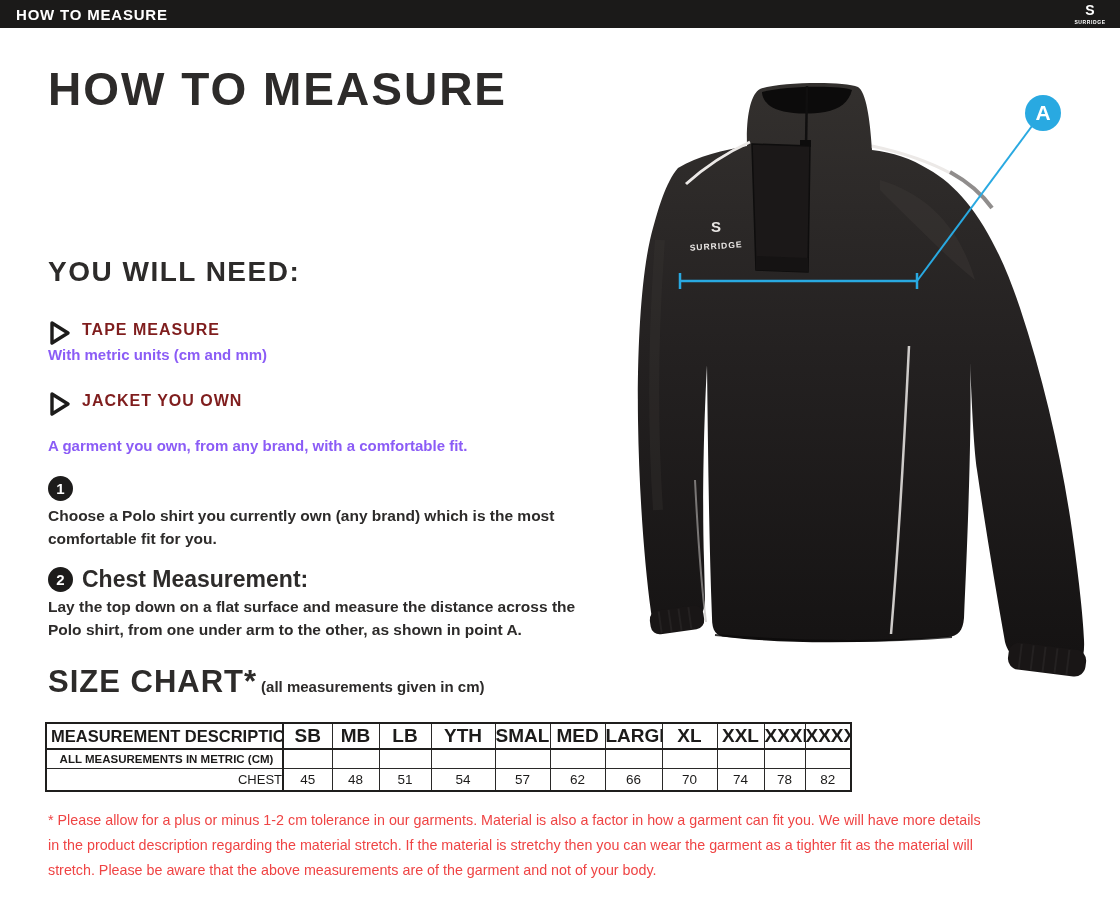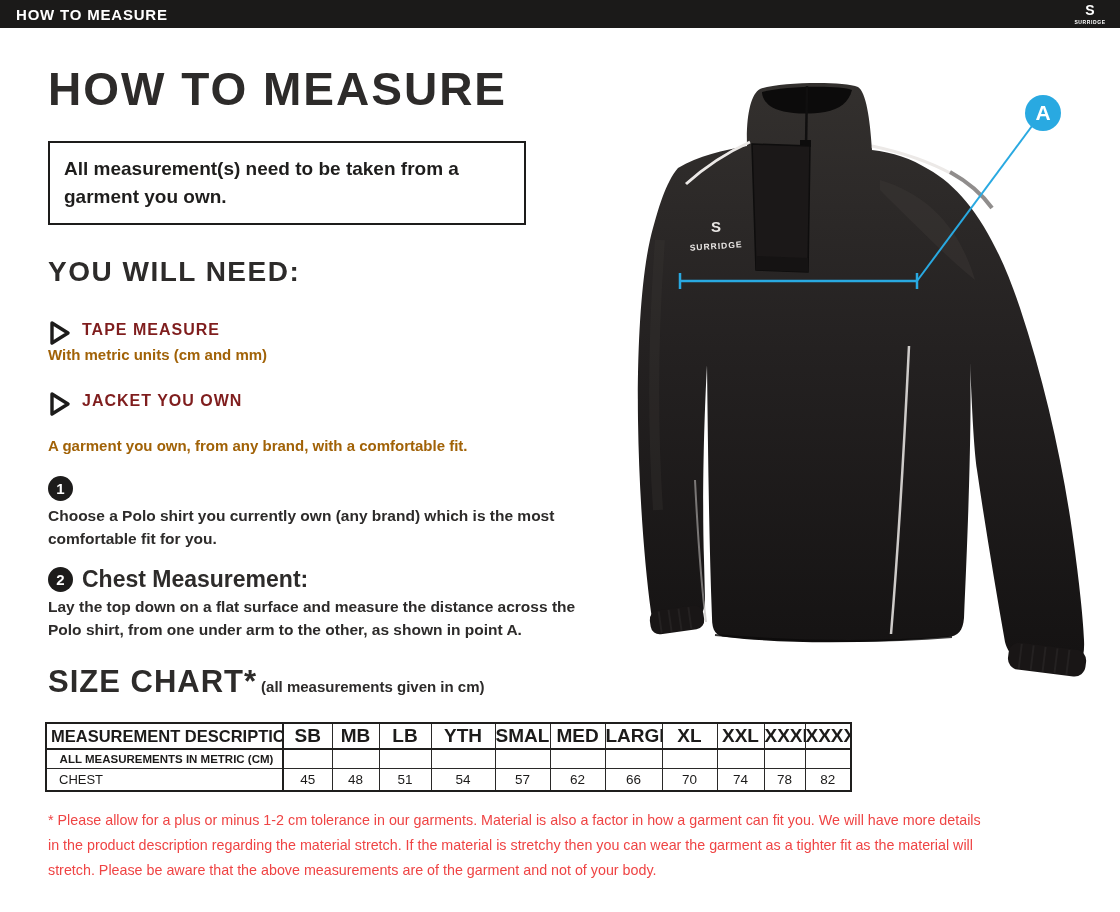--- a/index.html
+++ b/index.html
@@ -29,21 +29,21 @@
   }
   .h2 {
     position:absolute; left:48px; top:256px; font-size:28px; font-weight:800;
     letter-spacing:1.5px; color:#2d2b2a;
   }
   .need-item-label {
     position:absolute; font-size:16px; font-weight:700; letter-spacing:1px; color:#7f1d1d;
   }
   .tri-icon { position:absolute; width:24px; height:26px; }
   .need-item-desc {
-    position:absolute; left:48px; font-size:15px; font-weight:700; color:#a16207;
+    position:absolute; left:48px; font-size:15px; font-weight:700; color:#8b5cf6;
   }
   .step-head { position:absolute; left:48px; display:flex; align-items:center; gap:9px; }
   .step-num {
     width:25px; height:25px; border-radius:50%; background:#1d1c1b; color:#fff;
     font-size:15px; font-weight:700; text-align:center; line-height:25px; flex:0 0 25px;
   }
   .step-title { font-size:23px; font-weight:800; color:#2d2b2a; }
   .step-desc {
     position:absolute; left:48px; font-size:15.5px; font-weight:700; line-height:22.5px;
     color:#2d2b2a;
@@ -58,21 +58,21 @@
   }
   table.sizes th, table.sizes td {
     border:1px solid #2a2928; text-align:center; vertical-align:middle;
     font-family:"Liberation Sans", sans-serif; color:#1c1b1a; overflow:hidden; white-space:nowrap;
   }
   tr.head th { height:26px; font-size:19px; font-weight:700; border-bottom:2px solid #1f1e1d; }
   tr.head th.desc { font-size:16.5px; text-align:left; padding-left:4px; border-right:2px solid #1f1e1d; }
   tr.unit td { height:19px; font-size:11.5px; font-weight:700; }
   tr.unit td.desc { text-align:center; padding-left:4px; border-right:2px solid #1f1e1d; }
   tr.meas td { height:23px; font-size:13.5px; font-weight:400; }
-  tr.meas td.desc { text-align:left; padding-left:12px; font-size:13px; border-right:2px solid #1f1e1d; }
+  tr.meas td.desc { text-align:right; padding-left:12px; font-size:13px; border-right:2px solid #1f1e1d; }
   .footnote {
     position:absolute; left:48px; top:808px; width:935px; font-size:14.3px;
     line-height:25px; color:#ef4444; font-weight:400;
   }
   .jacket-wrap { position:absolute; left:600px; top:60px; width:520px; height:640px; }
 </style>
 </head>
 <body>
 
 <div class="stage">
@@ -82,21 +82,20 @@
     <span class="topbar-logo">
       <svg width="44" height="26" viewBox="0 0 44 26">
         <text x="22" y="14" text-anchor="middle" fill="#fff" font-size="14" font-weight="bold" font-family="Liberation Sans, sans-serif">S</text>
         <text x="22" y="23" text-anchor="middle" fill="#fff" font-size="5" font-weight="bold" letter-spacing="0.6" font-family="Liberation Sans, sans-serif">SURRIDGE</text>
       </svg>
     </span>
   </div>
 
   <div class="h1">HOW TO MEASURE</div>
 
-  <div class="notice">All measurement(s) need to be taken from a garment you own.</div>
 
   <div class="h2">YOU WILL NEED:</div>
 
   <svg class="tri-icon" style="left:48px; top:320px;" viewBox="0 0 24 26">
     <path d="M4 3 L20 13 L4 23 Z" fill="#fff" stroke="#1d1c1b" stroke-width="3.4" stroke-linejoin="round"></path>
   </svg>
   <div class="need-item-label" style="left:82px; top:321px;">TAPE MEASURE</div>
   <div class="need-item-desc" style="top:346px;">With metric units (cm and mm)</div>
 
   <svg class="tri-icon" style="left:48px; top:391px;" viewBox="0 0 24 26">

